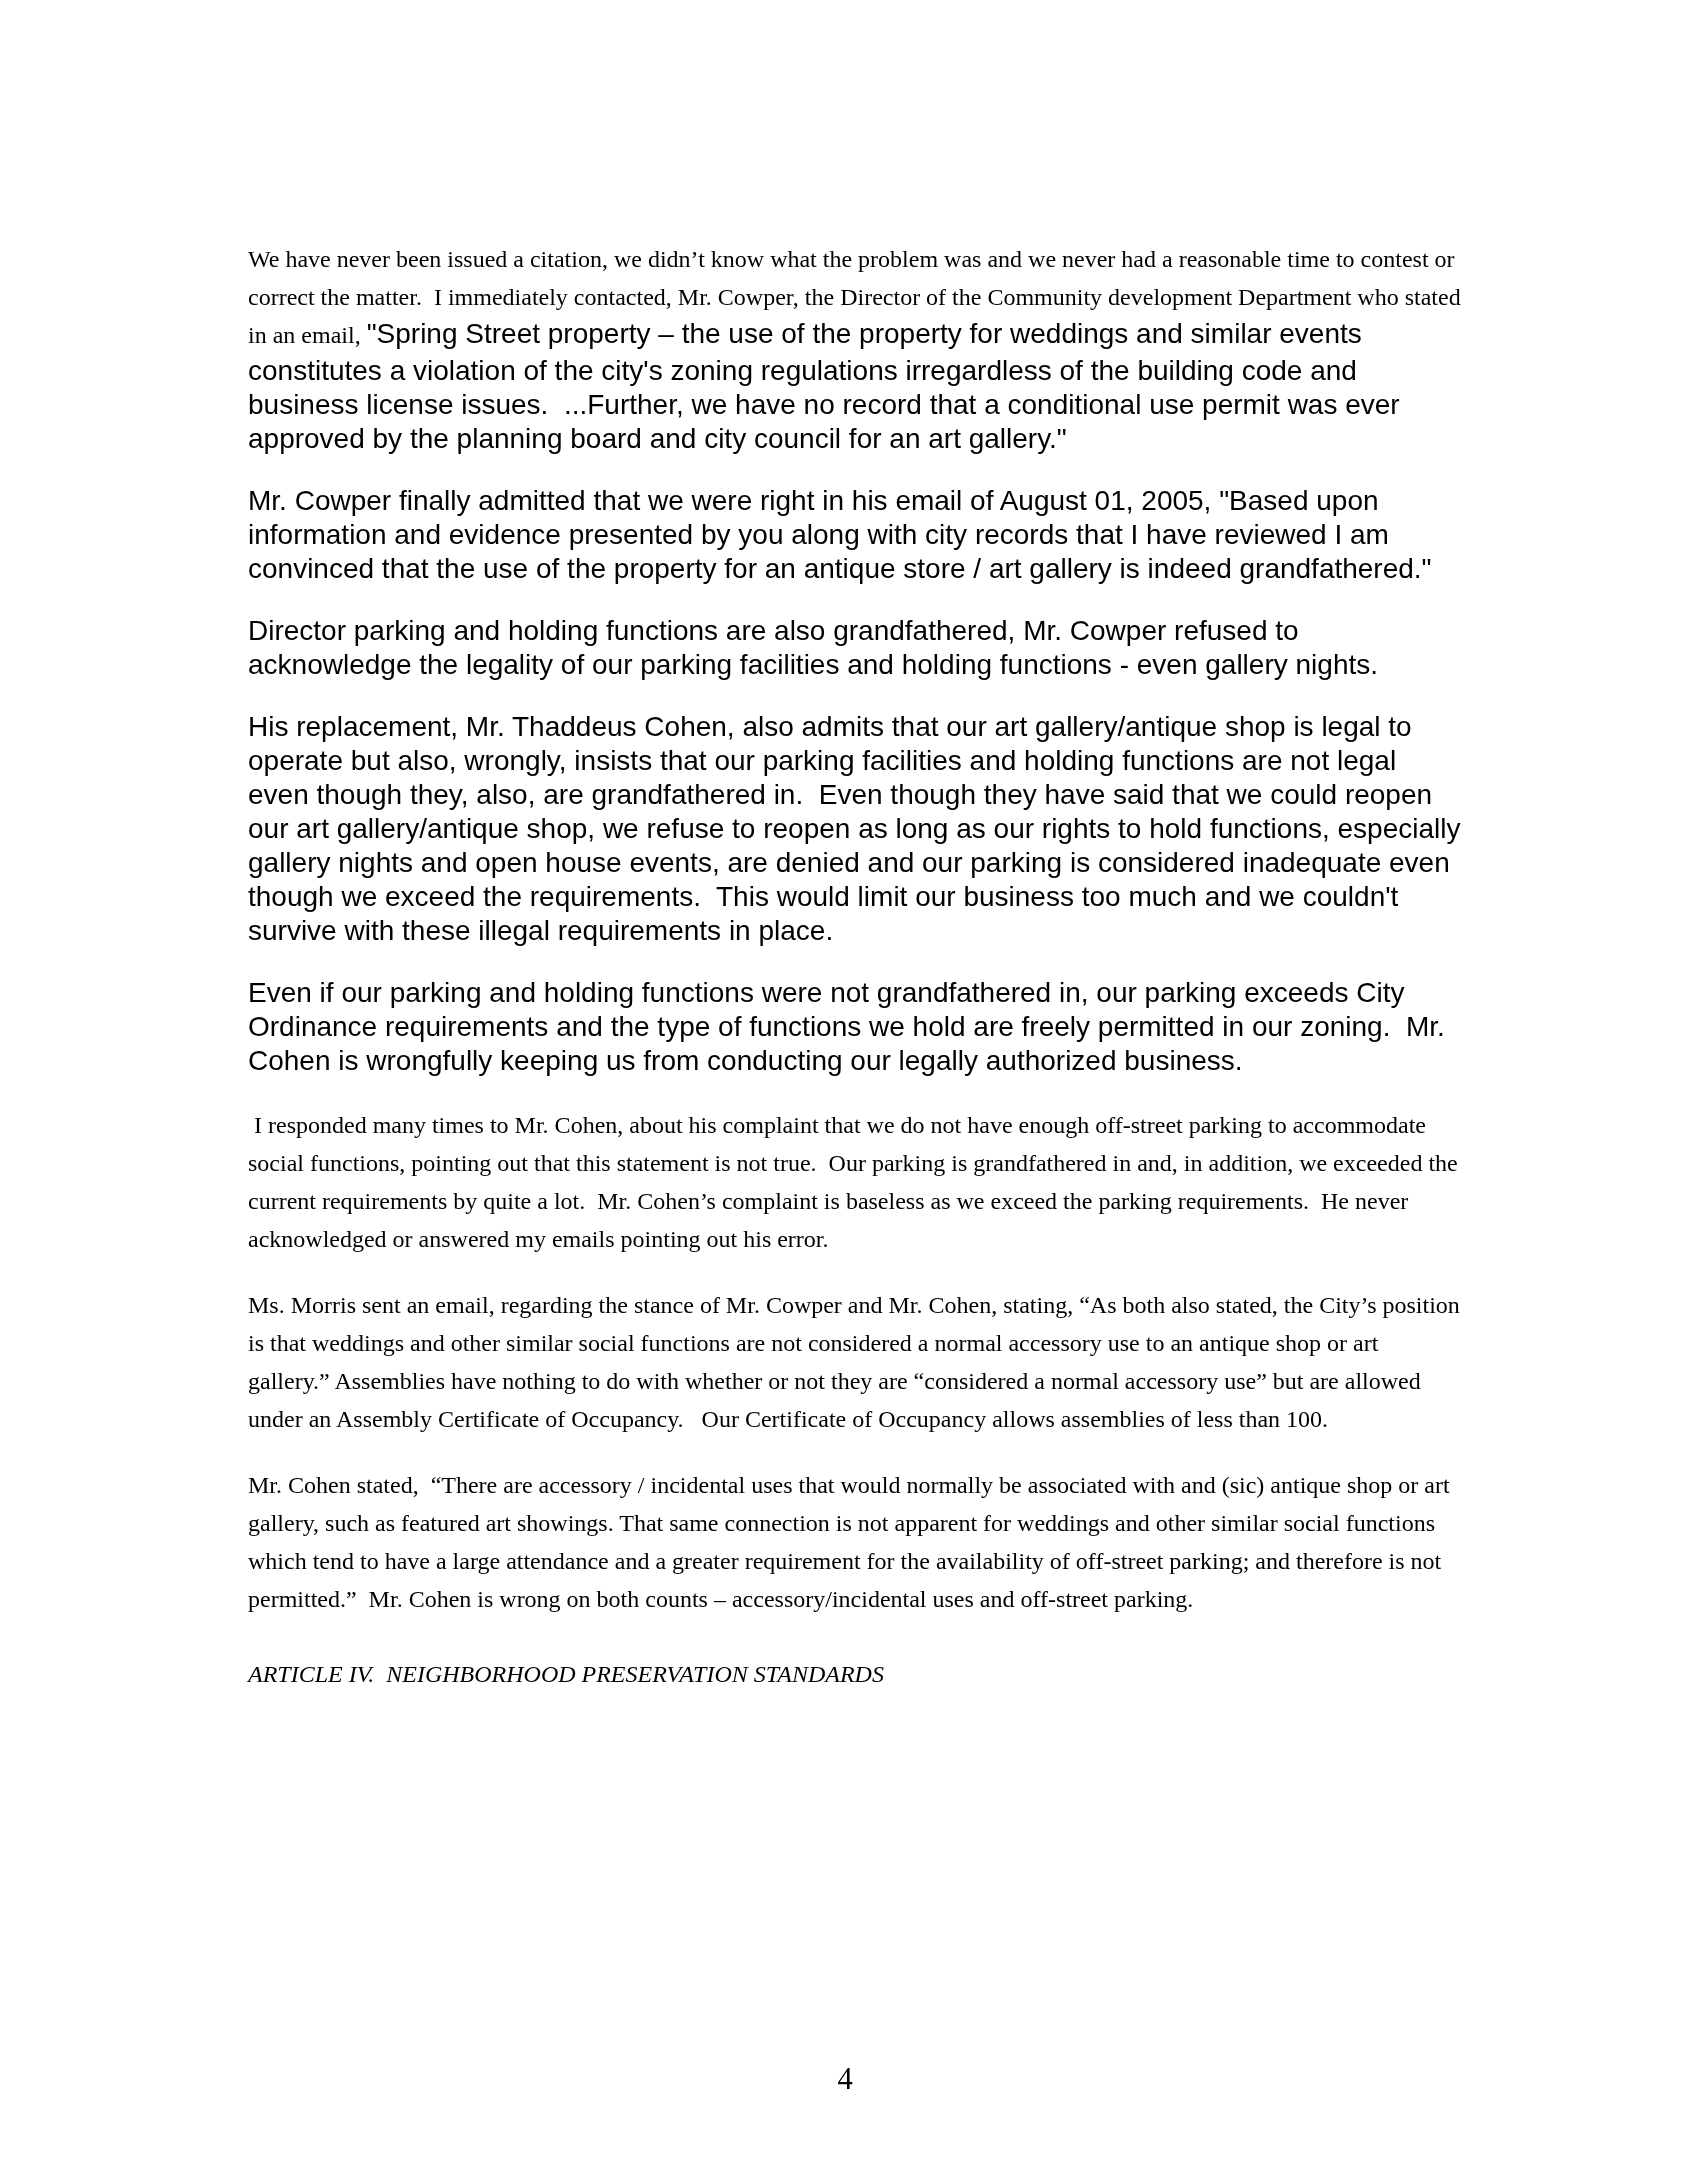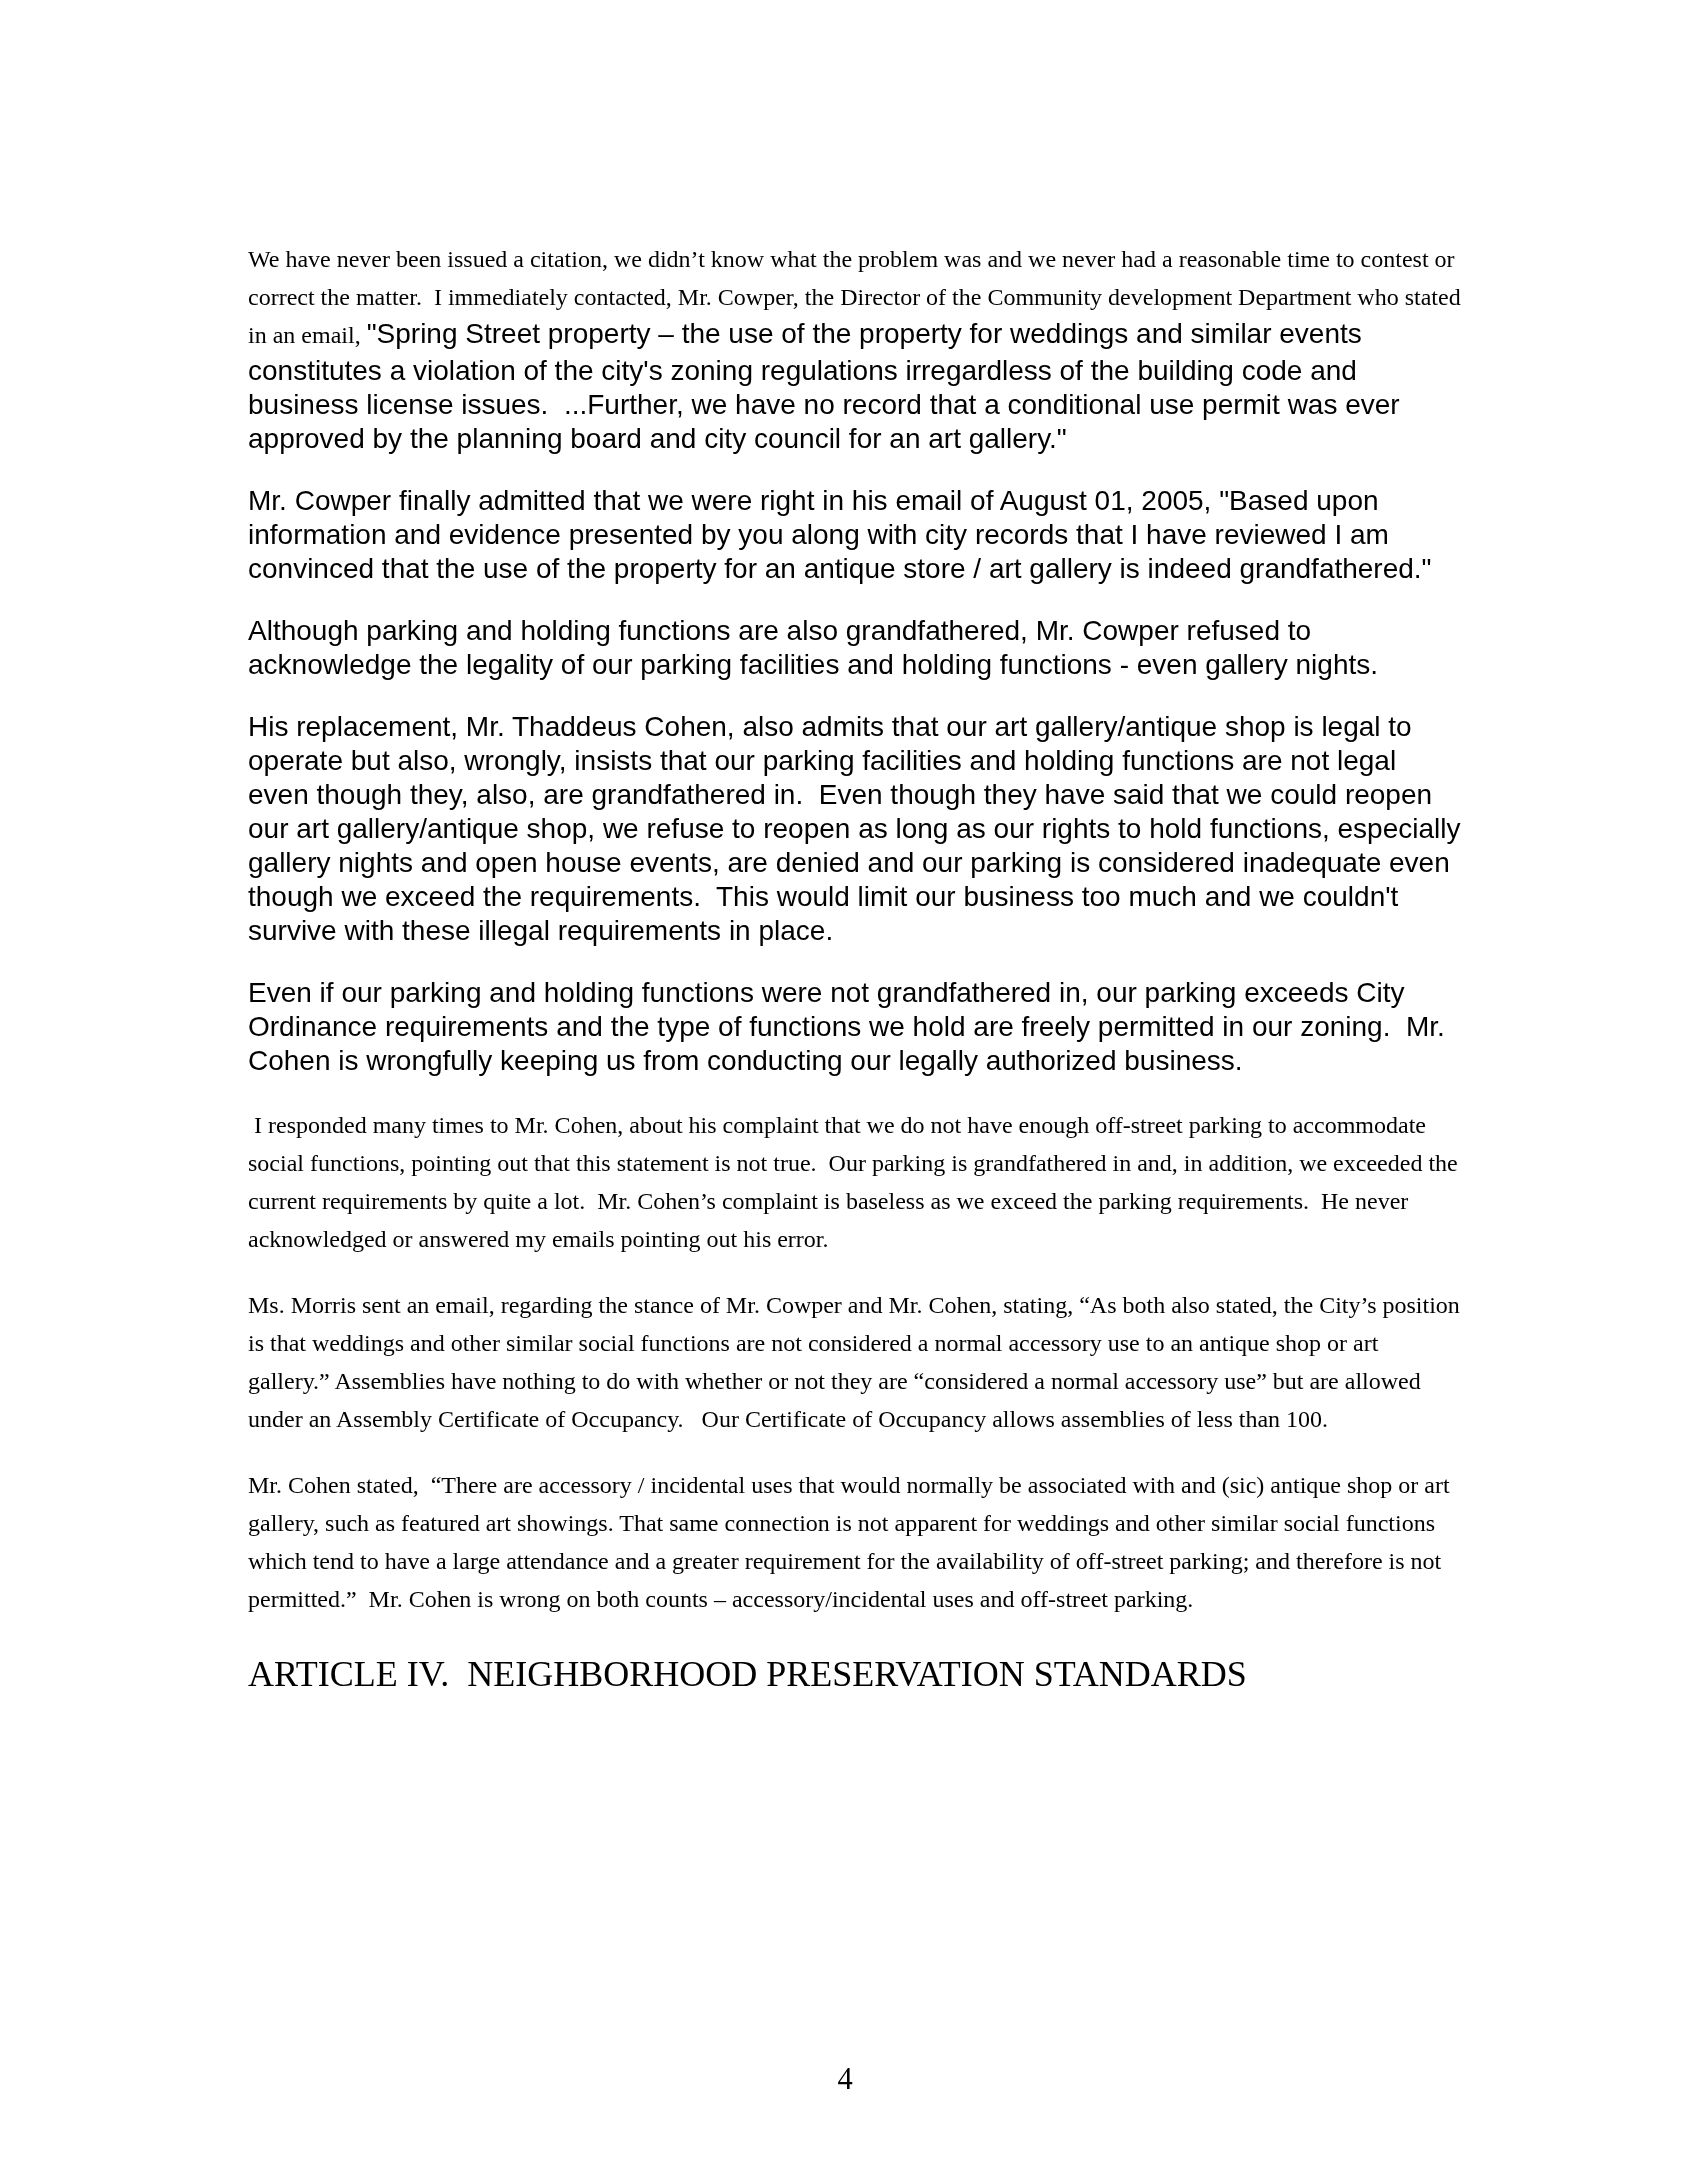--- a/index.html
+++ b/index.html
@@ -31,23 +31,24 @@
     line-height: 38px;
   }
   .seg-sans {
     font-family: "Liberation Sans", "DejaVu Sans", sans-serif;
     font-size: 28px;
     line-height: 34px;
   }
   .heading {
     margin: 37px 0 0 0;
     font-family: "Liberation Serif", "DejaVu Serif", serif;
-    font-size: 36px;
+    font-size: 24px;
     line-height: 38px;
     white-space: pre-wrap;
+    font-style: italic;
   }
   .page-number {
     position: absolute;
     top: 2062px;
     left: 0;
     width: 100%;
     text-align: center;
     font-family: "Liberation Serif", "DejaVu Serif", serif;
     font-size: 30.5px;
   }
@@ -55,21 +56,21 @@
 </head>
 <body>
 
 <div class="page">
   <div class="content">
 
     <p class="para"><span class="seg-serif">We have never been issued a citation, we didn’t know what the problem was and we never had a reasonable time to contest or correct the matter.  I immediately contacted, Mr. Cowper, the Director of the Community development Department who stated in an email, </span><span class="seg-sans">"Spring Street property – the use of the property for weddings and similar events constitutes a violation of the city's zoning regulations irregardless of the building code and business license issues.  ...Further, we have no record that a conditional use permit was ever approved by the planning board and city council for an art gallery."</span></p>
 
     <p class="para seg-sans">Mr. Cowper finally admitted that we were right in his email of August 01, 2005, "Based upon information and evidence presented by you along with city records that I have reviewed I am convinced that the use of the property for an antique store / art gallery is indeed grandfathered."</p>
 
-    <p class="para seg-sans">Although parking and holding functions are also grandfathered, Mr. Cowper refused to acknowledge the legality of our parking facilities and holding functions - even gallery nights.</p>
+    <p class="para seg-sans">Director parking and holding functions are also grandfathered, Mr. Cowper refused to acknowledge the legality of our parking facilities and holding functions - even gallery nights.</p>
 
     <p class="para seg-sans">His replacement, Mr. Thaddeus Cohen, also admits that our art gallery/antique shop is legal to operate but also, wrongly, insists that our parking facilities and holding functions are not legal even though they, also, are grandfathered in.  Even though they have said that we could reopen our art gallery/antique shop, we refuse to reopen as long as our rights to hold functions, especially gallery nights and open house events, are denied and our parking is considered inadequate even though we exceed the requirements.  This would limit our business too much and we couldn't survive with these illegal requirements in place.</p>
 
     <p class="para seg-sans">Even if our parking and holding functions were not grandfathered in, our parking exceeds City Ordinance requirements and the type of functions we hold are freely permitted in our zoning.  Mr. Cohen is wrongfully keeping us from conducting our legally authorized business.</p>
 
     <p class="para seg-serif"> I responded many times to Mr. Cohen, about his complaint that we do not have enough off-street parking to accommodate social functions, pointing out that this statement is not true.  Our parking is grandfathered in and, in addition, we exceeded the current requirements by quite a lot.  Mr. Cohen’s complaint is baseless as we exceed the parking requirements.  He never acknowledged or answered my emails pointing out his error.</p>
 
     <p class="para seg-serif">Ms. Morris sent an email, regarding the stance of Mr. Cowper and Mr. Cohen, stating, “As both also stated, the City’s position is that weddings and other similar social functions are not considered a normal accessory use to an antique shop or art gallery.” Assemblies have nothing to do with whether or not they are “considered a normal accessory use” but are allowed under an Assembly Certificate of Occupancy.   Our Certificate of Occupancy allows assemblies of less than 100.</p>
 
     <p class="para seg-serif">Mr. Cohen stated,  “There are accessory / incidental uses that would normally be associated with and (sic) antique shop or art gallery, such as featured art showings. That same connection is not apparent for weddings and other similar social functions which tend to have a large attendance and a greater requirement for the availability of off-street parking; and therefore is not permitted.”  Mr. Cohen is wrong on both counts – accessory/incidental uses and off-street parking.</p>

